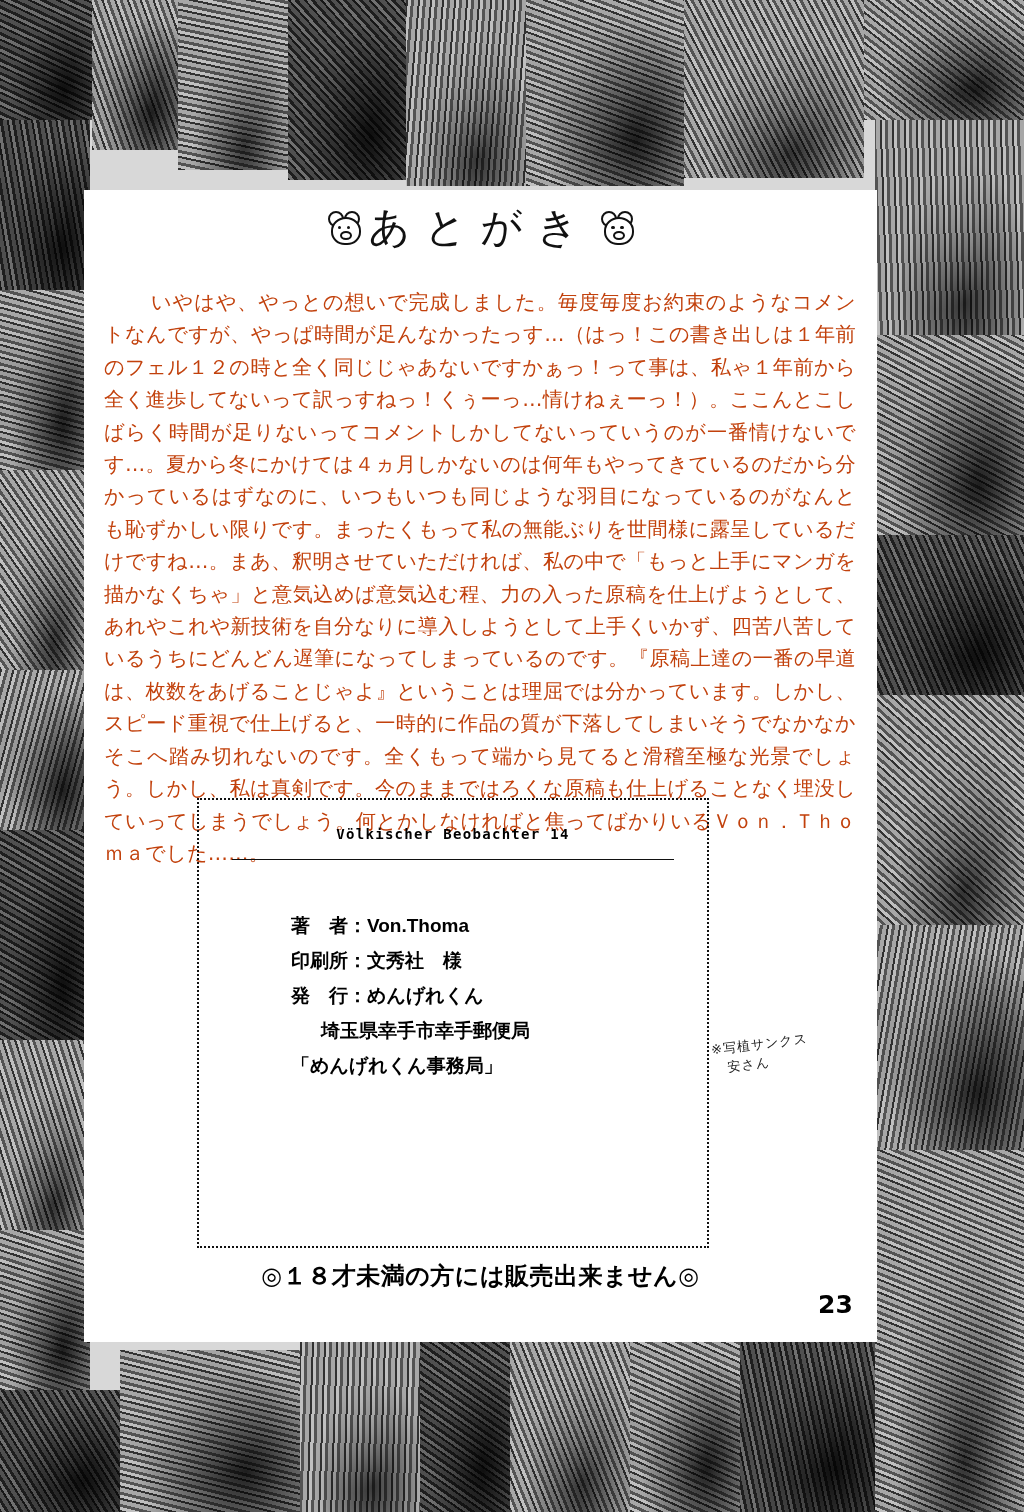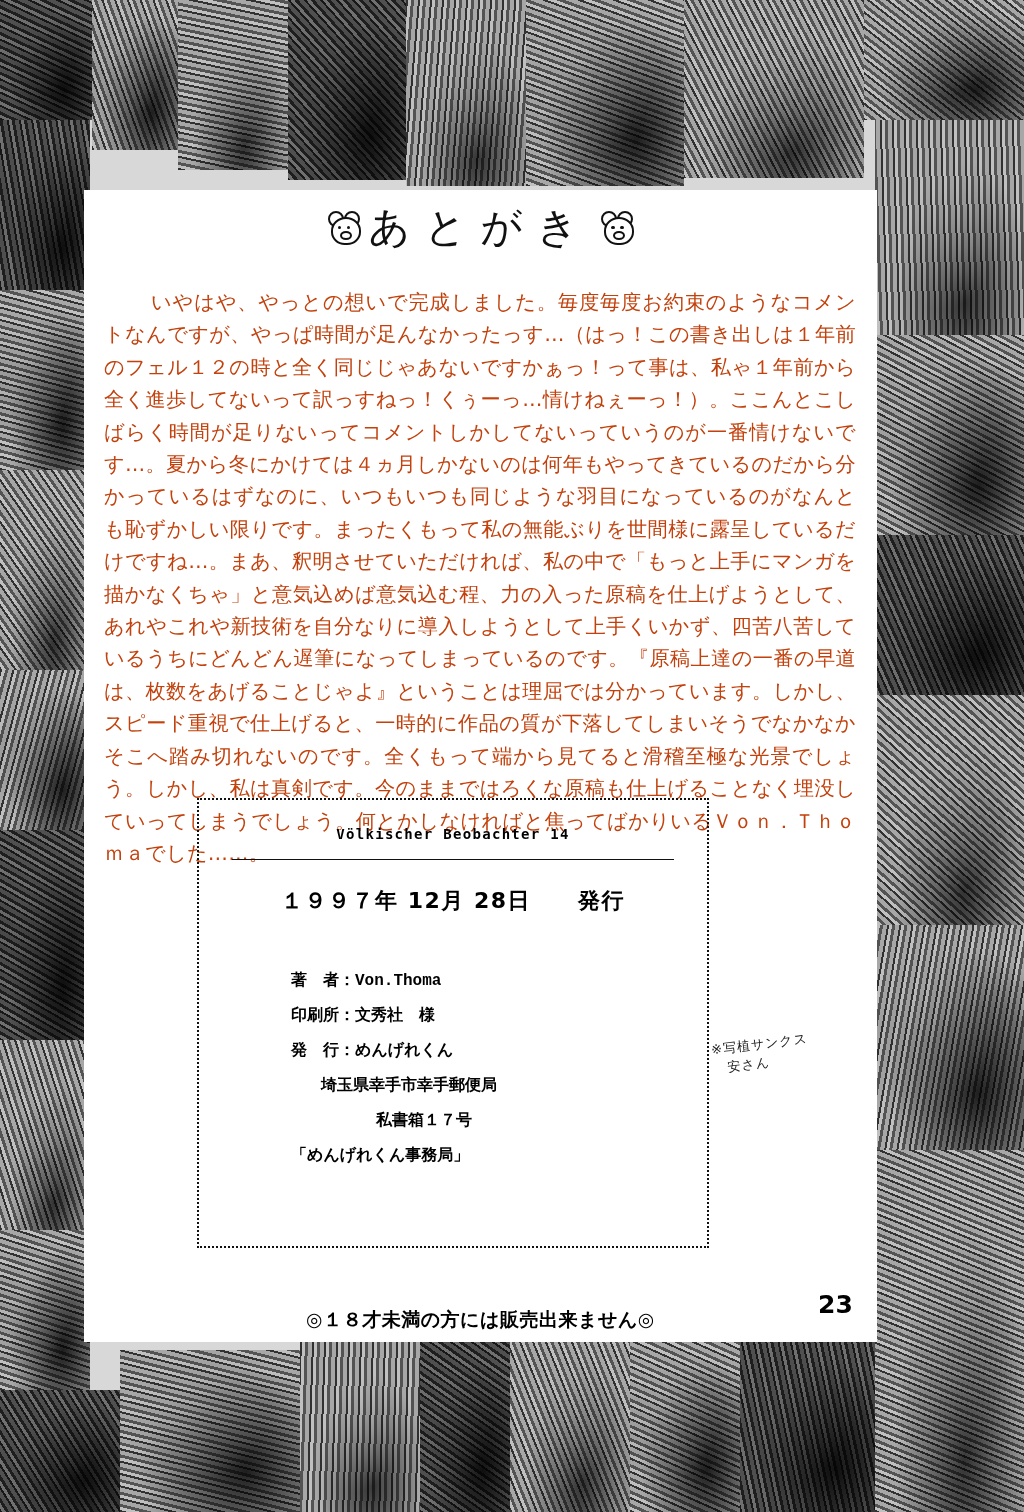--- a/index.html
+++ b/index.html
@@ -182,22 +182,22 @@
     text-align: center;
     font-family: "DejaVu Sans", sans-serif;
     font-size: 22px;
     letter-spacing: 1.5px;
     color: #000;
     font-weight: 600;
   }
   .colophon-fields {
     margin-top: 48px;
     padding-left: 92px;
-    font-family: Liberation Mono, monospace;
-    font-size: 16px;
+    font-family: Liberation Sans, sans-serif;
+    font-size: 19px;
     line-height: 35px;
     color: #000;
     font-weight: 600;
   }
   .cfield { white-space: pre; }
   .cline-indent1 { padding-left: 85px; white-space: pre; }
   .cline-indent3 { padding-left: 30px; white-space: pre; }
 
   
   #handnote {
@@ -215,25 +215,24 @@
   #handnote .l2 { padding-left: 14px; display: block; }
 
   
   #age-warning {
     position: absolute;
     left: 0;
     top: 1070px;
     width: 100%;
     text-align: center;
     font-family: "DejaVu Sans", sans-serif;
-    font-size: 19px;
+    font-size: 24px;
     font-weight: 700;
     letter-spacing: 0.5px;
     color: #000;
-    margin-top: 47px;
   }
 
   
   #page-number {
     position: absolute;
     left: 818px;
     top: 1290px;
     font-family: "DejaVu Sans", sans-serif;
     font-size: 25px;
     font-weight: 700;
@@ -298,27 +297,25 @@
         <span class="eye r"></span>
       <span class="snout"></span>
     </span>
   </div>
 
   <div id="body-text">　いやはや、やっとの想いで完成しました。毎度毎度お約束のようなコメントなんですが、やっぱ時間が足んなかったっす…（はっ！この書き出しは１年前のフェル１２の時と全く同じじゃあないですかぁっ！って事は、私ゃ１年前から全く進歩してないって訳っすねっ！くぅーっ…情けねぇーっ！）。ここんとこしばらく時間が足りないってコメントしかしてないっていうのが一番情けないです…。夏から冬にかけては４ヵ月しかないのは何年もやってきているのだから分かっているはずなのに、いつもいつも同じような羽目になっているのがなんとも恥ずかしい限りです。まったくもって私の無能ぶりを世間様に露呈しているだけですね…。まあ、釈明させていただければ、私の中で「もっと上手にマンガを描かなくちゃ」と意気込めば意気込む程、力の入った原稿を仕上げようとして、あれやこれや新技術を自分なりに導入しようとして上手くいかず、四苦八苦しているうちにどんどん遅筆になってしまっているのです。『原稿上達の一番の早道は、枚数をあげることじゃよ』ということは理屈では分かっています。しかし、スピード重視で仕上げると、一時的に作品の質が下落してしまいそうでなかなかそこへ踏み切れないのです。全くもって端から見てると滑稽至極な光景でしょう。しかし、私は真剣です。今のままではろくな原稿も仕上げることなく埋没していってしまうでしょう。何とかしなければと焦ってばかりいるＶｏｎ．Ｔｈｏｍａでした……。</div>
 
   <div id="colophon">
     <div class="colophon-title">Völkischer Beobachter 14</div>
     <div class="colophon-rule"></div>
-    <div class="colophon-date">１９９７年 12月 28日　　発行</div>
     <div class="colophon-fields">
       <div class="cfield"><span>著　者</span>：<span>Von.Thoma</span></div>
       <div class="cfield"><span>印刷所</span>：<span>文秀社　様</span></div>
       <div class="cfield"><span>発　行</span>：<span>めんげれくん</span></div>
       <div class="cline-indent3">埼玉県幸手市幸手郵便局</div>
-      <div class="cline-indent1">私書箱１７号</div>
       <div style="white-space:pre;">「めんげれくん事務局」</div>
     </div>
   </div>
 
   <div id="handnote">
     <span>※写植サンクス</span>
     <span class="l2">安さん</span>
   </div>
 
   <div id="age-warning">◎１８才未満の方には販売出来ません◎</div>

